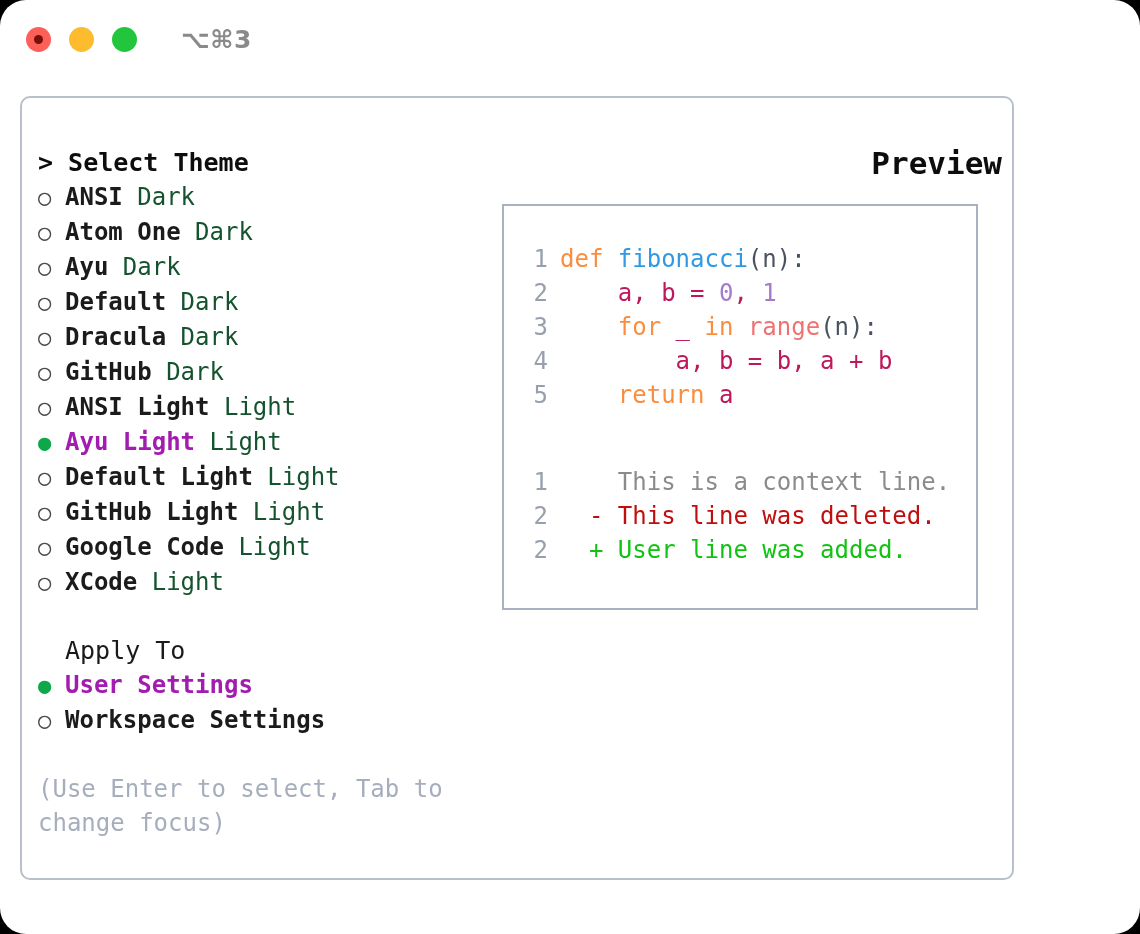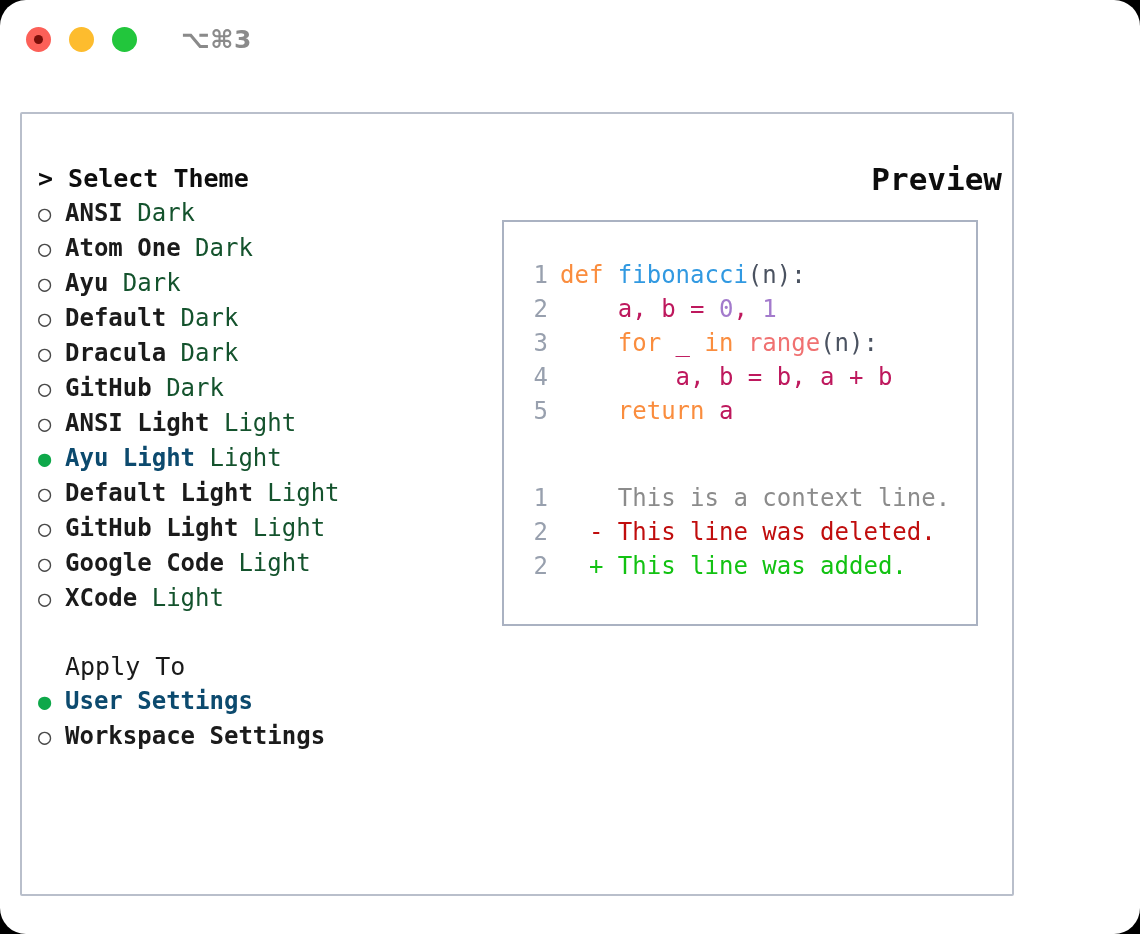--- a/index.html
+++ b/index.html
@@ -63,25 +63,25 @@
     font-size: 25px;
     font-weight: bold;
     letter-spacing: 0.5px;
     font-family: "DejaVu Sans", "Liberation Sans", sans-serif;
   }
 
   
   .panel {
     position: absolute;
     left: 20px;
-    top: 112px;
+    top: 96px;
     width: 994px;
     height: 784px;
     border: 2px solid #b9bfcb;
-    border-radius: 2px;
+    border-radius: 10px;
     box-sizing: border-box;
     background: #ffffff;
   }
 
   .columns {
     position: absolute;
     left: 0; top: 0;
     width: 100%;
     height: 100%;
   }
@@ -118,21 +118,21 @@
     width: 27px;
     flex: 0 0 27px;
     font-size: 22px;
     color: #4a4a4a;
   }
   .marker.sel { color: #0ea84a; }
   .opt-name {
     color: #1b1b1b;
     font-weight: 600;
   }
-  .option-row.selected .opt-name { color: #0c4a6e; font-weight: 600; }
+  .option-row.selected .opt-name { color: #a21caf; font-weight: 600; }
   .tag {
     color: #14532d;
     font-weight: 500;
   }
 
   .spacer-block { height: 34px; }
 
   .hint {
     margin-top: 34px;
     font-size: 24px;
@@ -235,37 +235,38 @@
 
         <div class="spacer-block"></div>
 
         <div class="section-title apply" style="padding-left:27px;">Apply To</div>
 
         <div id="apply-list">
             <div class="option-row selected"><span class="marker sel">●</span><span class="opt-name">User Settings</span></div>
             <div class="option-row"><span class="marker">○</span><span class="opt-name">Workspace Settings</span></div>
           </div>
 
+        <div class="hint">(Use Enter to select, Tab to change focus)</div>
       </div>
 
       <div class="right-col">
         <div class="preview-title">Preview</div>
 
         <div class="preview-box">
           <div id="code-block">
               <div class="code-line"><span class="lineno">1</span><span class="tok-kw">def </span><span class="tok-fn">fibonacci</span><span class="tok-plain">(n):</span></div>
               <div class="code-line"><span class="lineno">2</span><span class="tok-txt">    a, b = </span><span class="tok-num">0</span><span class="tok-txt">, </span><span class="tok-num">1</span></div>
               <div class="code-line"><span class="lineno">3</span><span class="tok-txt">    </span><span class="tok-kw">for</span><span class="tok-txt"> _ </span><span class="tok-kw">in</span><span class="tok-txt"> </span><span class="tok-call">range</span><span class="tok-plain">(n):</span></div>
               <div class="code-line"><span class="lineno">4</span><span class="tok-txt">        a, b = b, a + b</span></div>
               <div class="code-line"><span class="lineno">5</span><span class="tok-txt">    </span><span class="tok-kw">return</span><span class="tok-txt"> a</span></div>
             </div>
           <div class="code-blank"></div>
           <div id="diff-block">
               <div class="code-line"><span class="lineno">1</span><span class="diff-ctx">    </span><span class="diff-ctx">This is a context line.</span></div>
               <div class="code-line"><span class="lineno">2</span><span class="diff-del">  - </span><span class="diff-del">This line was deleted.</span></div>
-              <div class="code-line"><span class="lineno">2</span><span class="diff-add">  + </span><span class="diff-add">This line was added.</span></div>
+              <div class="code-line"><span class="lineno">2</span><span class="diff-add">  + </span><span class="diff-add">User line was added.</span></div>
             </div>
         </div>
       </div>
 
     </div>
   </div>
 </div>
 
 </body></html>

